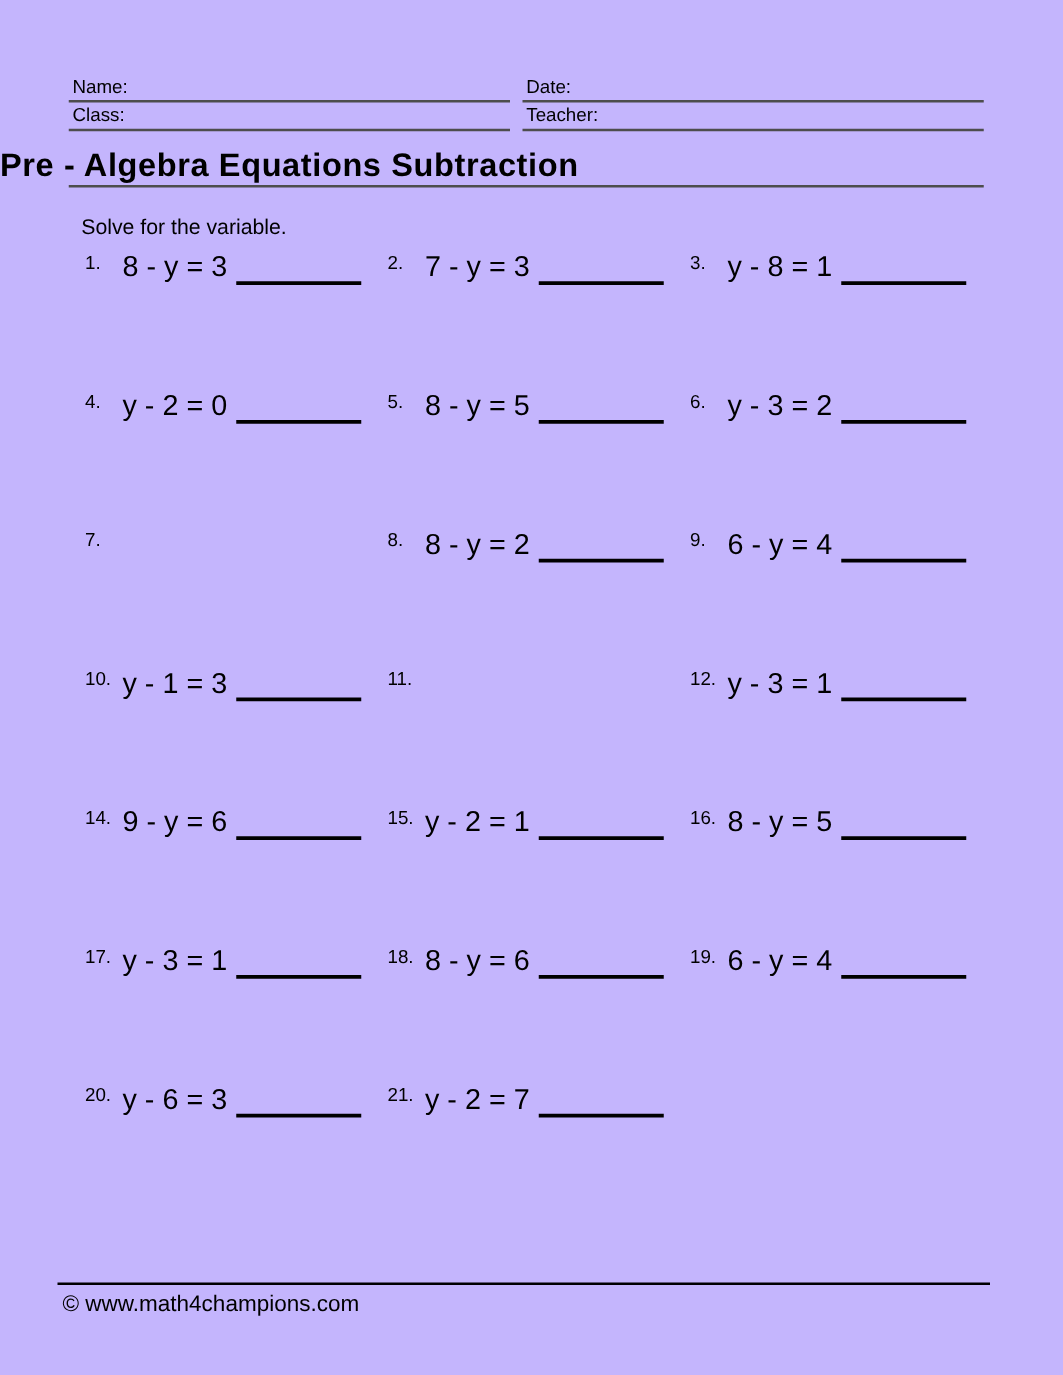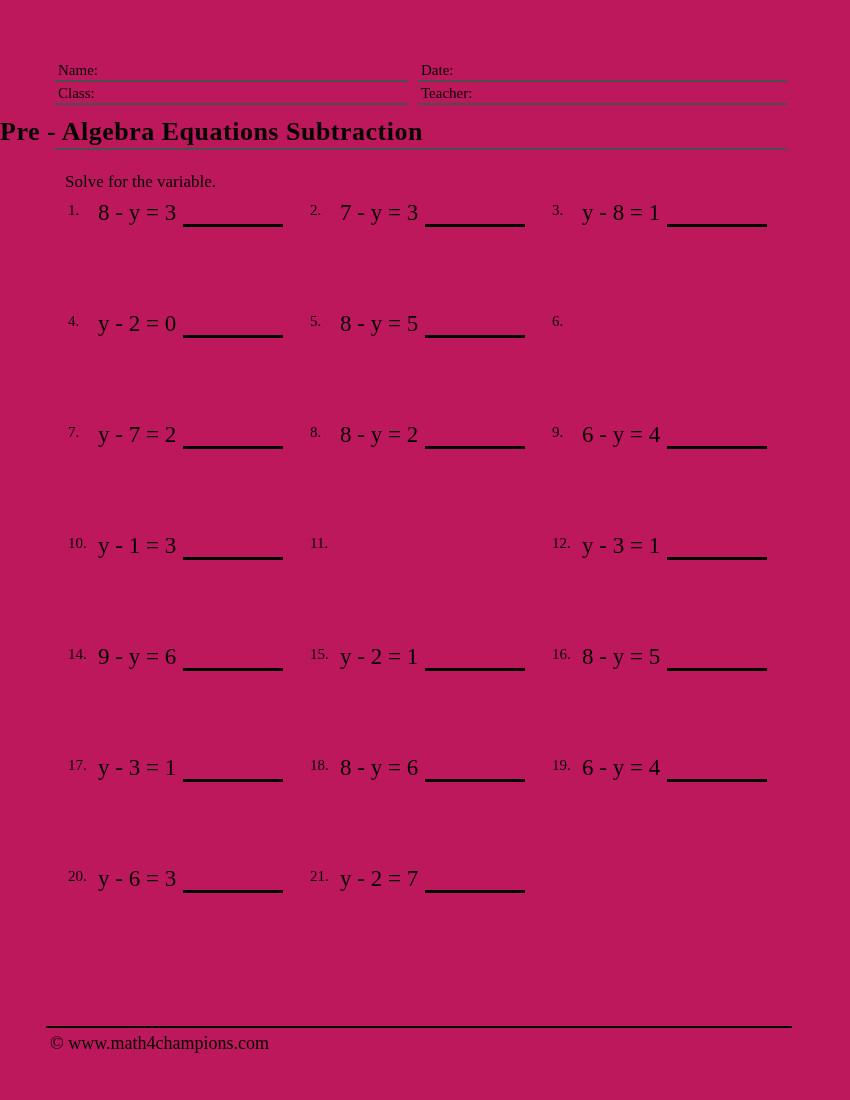--- a/index.html
+++ b/index.html
@@ -2,23 +2,22 @@
 <html><head>
 <meta charset="utf-8">
 <style>
   * { margin: 0; padding: 0; box-sizing: border-box; }
   html, body { background: #ffffff; }
   body { font-family: "Liberation Sans", sans-serif; color: #000; }
   .page {
     position: relative;
     width: 850px;
     height: 1100px;
-    background: #be185d;
+    background: #c4b5fd;
     overflow: hidden;
-    font-family: Liberation Serif, serif;
   }
 
   
   .hfield {
     position: absolute;
     border-bottom: 2px solid #4d4d4d;
     font-size: 15px;
     line-height: 16px;
     padding: 0 0 2px 3px;
     color: #000;
@@ -137,25 +136,25 @@
     <div class="cell">
       <span class="pnum">4.</span>
       <span class="eqline"><span>y - 2 = 0</span><span class="blank"></span></span>
     </div>
     <div class="cell">
       <span class="pnum">5.</span>
       <span class="eqline"><span>8 - y = 5</span><span class="blank"></span></span>
     </div>
     <div class="cell">
       <span class="pnum">6.</span>
+      <span class="eqline"><span>y - 3 = 2</span><span class="blank"></span></span>
     </div>
 
     <div class="cell">
       <span class="pnum">7.</span>
-      <span class="eqline"><span>y - 7 = 2</span><span class="blank"></span></span>
     </div>
     <div class="cell">
       <span class="pnum">8.</span>
       <span class="eqline"><span>8 - y = 2</span><span class="blank"></span></span>
     </div>
     <div class="cell">
       <span class="pnum">9.</span>
       <span class="eqline"><span>6 - y = 4</span><span class="blank"></span></span>
     </div>
 

